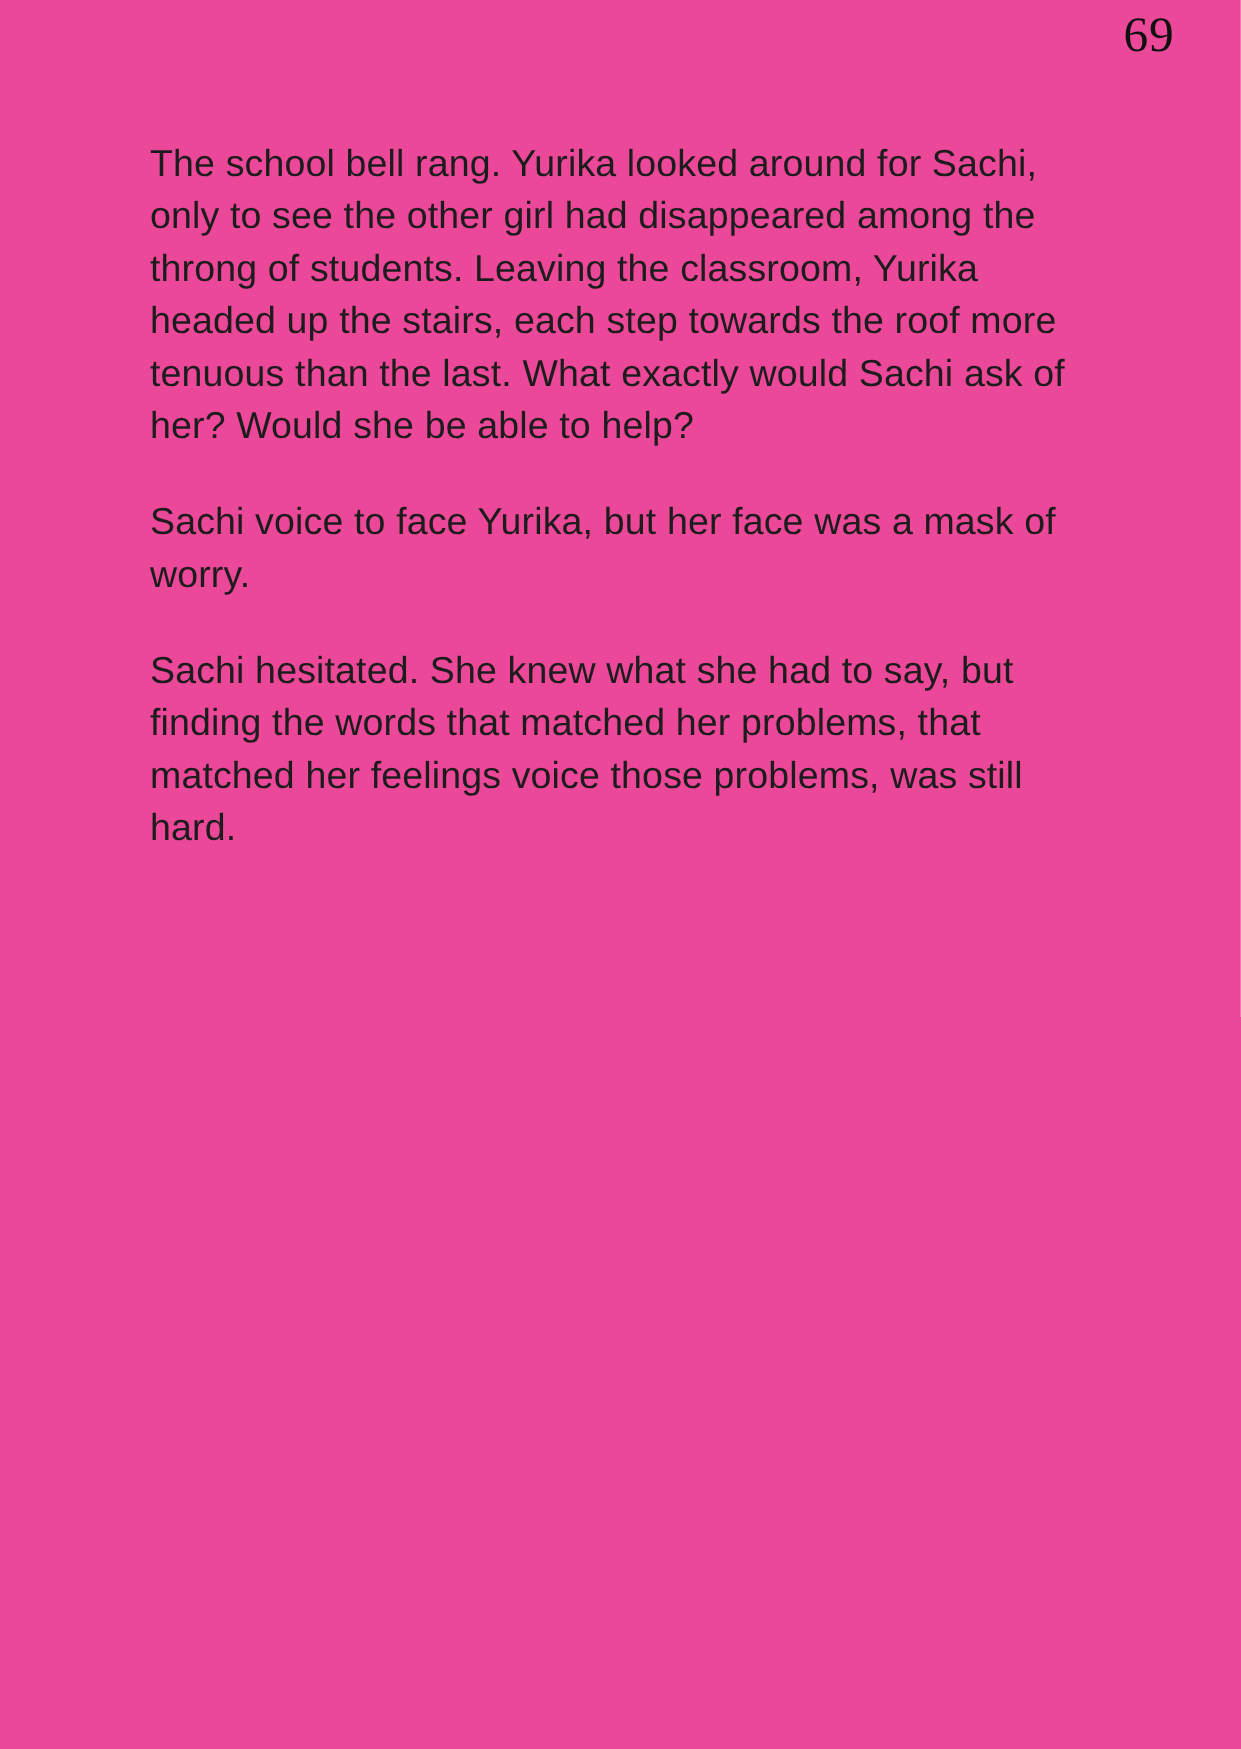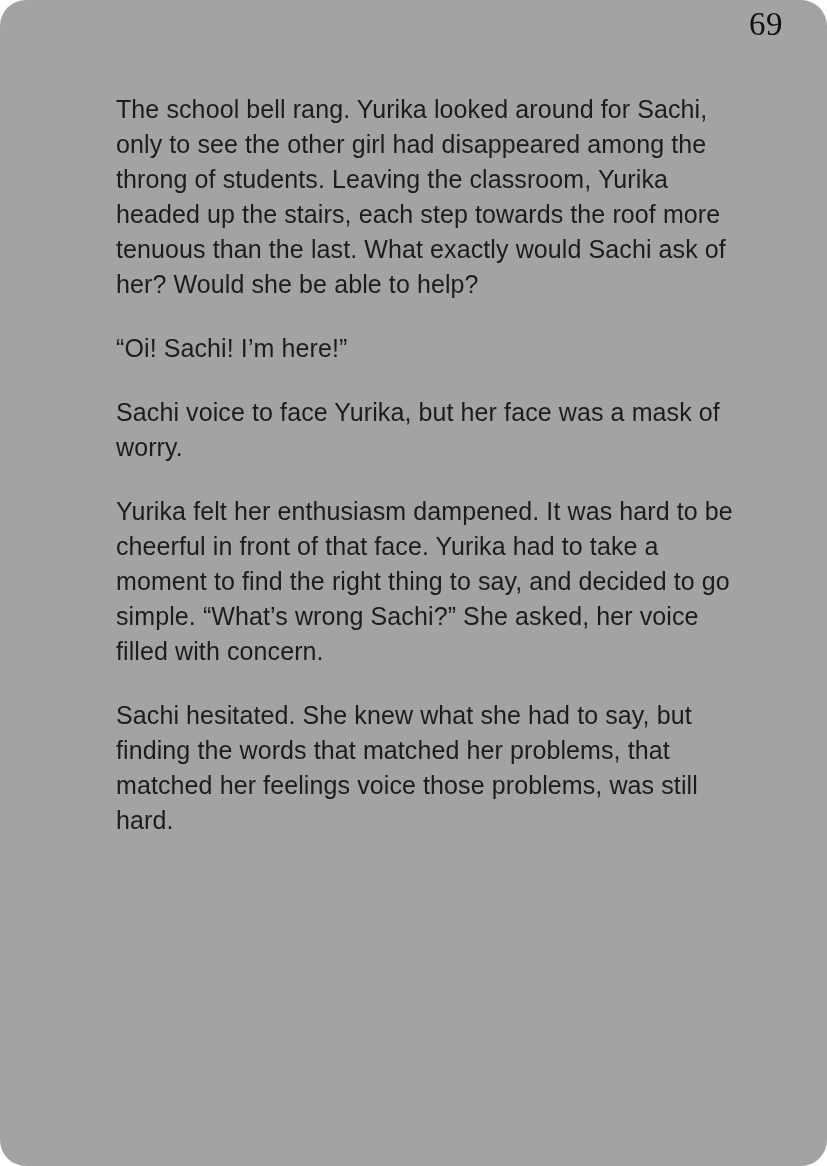--- a/index.html
+++ b/index.html
@@ -10,22 +10,21 @@
     width: 827px;
     height: 1166px;
     background: #ffffff;
     position: relative;
     overflow: hidden;
     font-family: "Liberation Sans", sans-serif;
   }
   .page {
     position: absolute;
     inset: 0;
-    background: #a3a3a3;
-    border-radius: 26px;
+    background: #ec4899;
   }
   .page-number {
     position: absolute;
     top: 6px;
     right: 44px;
     font-family: "Liberation Serif", serif;
     font-size: 33px;
     color: #111111;
     letter-spacing: 0.5px;
   }
@@ -33,35 +32,33 @@
     position: absolute;
     left: 100px;
     top: 92px;
     width: 638px;
     color: #1c1c1c;
     font-size: 25px;
     line-height: 35px;
     letter-spacing: 0.1px;
   }
   .text-block p {
-    margin: 0 0 29px 16px;
+    margin: 0 0 29px 0;
     padding: 0;
   }
   .text-block p:last-child {
     margin-bottom: 0;
   }
 </style>
 </head>
 <body>
 
 <div class="page">
 
   <div class="page-number">69</div>
 
   <div class="text-block">
     <p>The school bell rang. Yurika looked around for Sachi, only to see the other girl had disappeared among the throng of students. Leaving the classroom, Yurika headed up the stairs, each step towards the roof more tenuous than the last. What exactly would Sachi ask of her? Would she be able to help?</p>
-    <p>“Oi! Sachi! I’m here!”</p>
     <p>Sachi voice to face Yurika, but her face was a mask of worry.</p>
-    <p>Yurika felt her enthusiasm dampened. It was hard to be cheerful in front of that face. Yurika had to take a moment to find the right thing to say, and decided to go simple. “What’s wrong Sachi?” She asked, her voice filled with concern.</p>
     <p>Sachi hesitated. She knew what she had to say, but finding the words that matched her problems, that matched her feelings voice those problems, was still hard.</p>
   </div>
 
 </div>
 
 </body></html>

